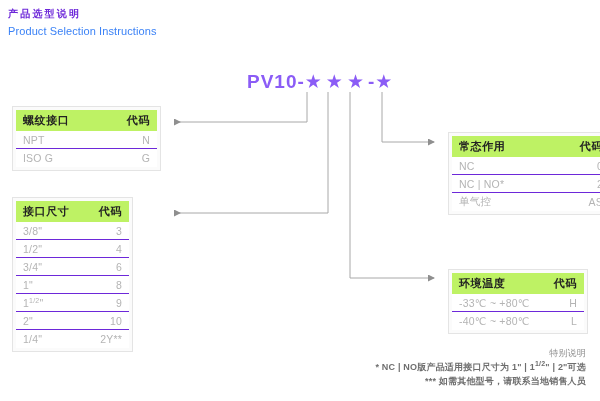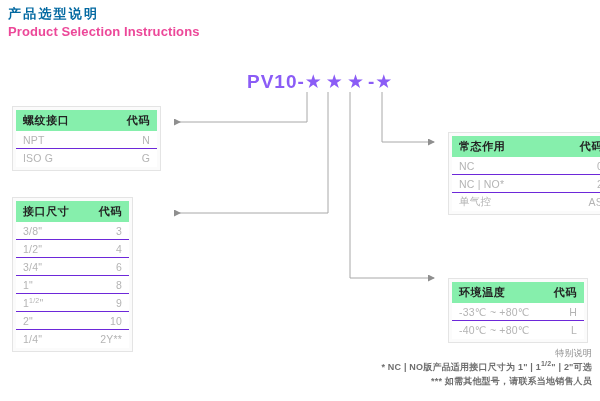--- a/index.html
+++ b/index.html
@@ -6,22 +6,22 @@
   body{
     width:600px;height:401px;position:relative;overflow:hidden;
     background:#ffffff;
     font-family:"Liberation Sans","DejaVu Sans",sans-serif;
     color:#1a1a1a;
     -webkit-font-smoothing:antialiased;
   }
 
   
   #header{position:absolute;left:8px;top:6px;}
-  #title-cn{font-size:13px;font-weight:bold;letter-spacing:2.2px;color:#0369a1;line-height:16px;}
-  #title-en{font-size:13px;font-weight:bold;letter-spacing:.1px;color:#ec4899;line-height:17px;margin-top:1px;}
+  #title-cn{font-size:10px;font-weight:bold;letter-spacing:2.2px;color:#6d28d9;line-height:16px;}
+  #title-en{font-size:11px;font-weight:normal;letter-spacing:.1px;color:#3b82f6;line-height:17px;margin-top:1px;}
 
   
   #model-code{
     position:absolute;left:247px;top:70px;
     font-size:19px;font-weight:bold;color:#8b5cf6;letter-spacing:1px;
     white-space:nowrap;
   }
   #model-code .star{letter-spacing:4px;}
 
   
@@ -30,21 +30,21 @@
   
   .spec-table{
     position:absolute;
     background:#fbfbfb;
     border:1px solid #e4e4e4;
     box-sizing:border-box;
     padding:3px;
   }
   .spec-table .thead{
     display:flex;align-items:center;
-    background:#86efac;
+    background:#bef264;
     height:21px;
     padding:0 7px;
     box-sizing:border-box;
   }
   .spec-table .thead .th{
     font-size:11px;font-weight:bold;color:#222;letter-spacing:.6px;
   }
   .spec-table .thead .th.code{margin-left:auto;letter-spacing:.6px;}
   .spec-table .trow{
     display:flex;align-items:center;
@@ -57,25 +57,25 @@
   .spec-table .trow:last-child{border-bottom:none;}
   .spec-table .trow .td{
     font-size:10.5px;color:#b4b4b4;letter-spacing:.2px;white-space:nowrap;
   }
   .spec-table .trow .td.code{margin-left:auto;}
   sup{font-size:7px;vertical-align:super;line-height:0;}
 
   #table-thread{left:12px;top:106px;width:149px;}
   #table-portsize{left:12px;top:197px;width:121px;}
   #table-action{left:448px;top:132px;width:166px;}
-  #table-temp{left:448px;top:278px;width:140px;}
+  #table-temp{left:448px;top:269px;width:140px;}
 
   
   #footnotes{
-    position:absolute;right:8px;top:346px;
+    position:absolute;right:14px;top:346px;
     text-align:right;
   }
   #footnotes .fn{
     font-size:9px;color:#8d8d8d;line-height:14px;letter-spacing:.2px;white-space:nowrap;
   }
   #footnotes .fn.bold{font-weight:bold;color:#6e6e6e;}
 </style>
 </head>
 <body>
 

